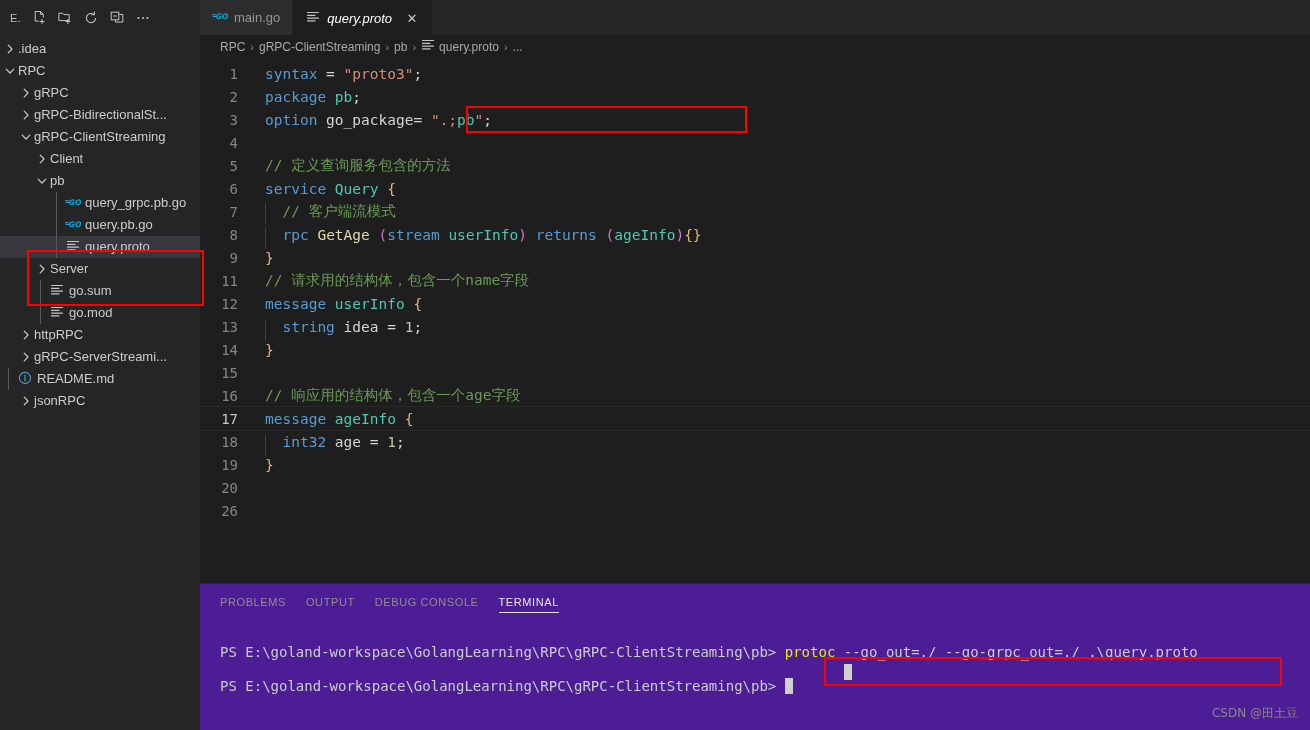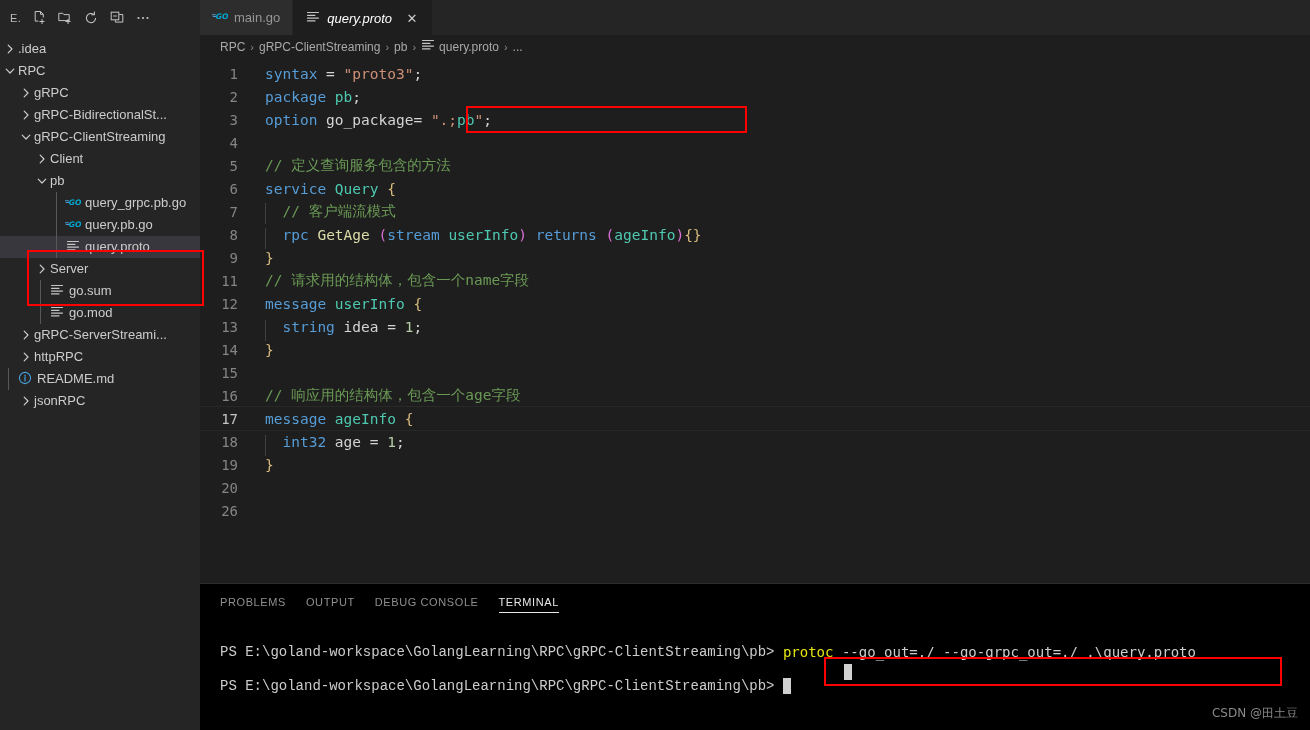--- a/index.html
+++ b/index.html
@@ -155,21 +155,21 @@
   .t-cmt   { color: #6a9955; }
   .t-fn    { color: #dcdcaa; }
   .t-plain { color: #d4d4d4; }
   .t-num   { color: #b5cea8; }
   .t-brace { color: #d7ba7d; }
   .t-paren { color: #da70d6; }
 
   
   .panel {
     height: 147px; flex: 0 0 147px;
-    background: #000000; border-top: 1px solid #2b2b2b;
+    background: #4c1d95; border-top: 1px solid #2b2b2b;
     display: flex; flex-direction: column; position: relative;
   }
   .panel-tabs {
     height: 35px; display: flex; align-items: center;
     padding-left: 20px; gap: 20px; flex: 0 0 35px;
   }
   .ptab {
     font-size: 11px; letter-spacing: .6px;
     color: #8f8f90; height: 35px;
     display: flex; align-items: center;
@@ -180,21 +180,21 @@
     content: ""; position: absolute; left: 0; right: 0; bottom: 6px;
     height: 1px; background: #e7e7e7;
   }
   .term {
     flex: 1 1 auto; padding: 22px 0 0 20px;
     font-family: "DejaVu Sans Mono", monospace;
     font-size: 14px; color: #cccccc;
     position: relative;
   }
   .term-line { height: 22px; white-space: pre; display:flex; align-items:center; }
-  .t-prompt { color: #cccccc; font-family: Liberation Mono, monospace; }
+  .t-prompt { color: #cccccc; }
   .t-cmd-name { color: #e5e510; text-align: center; }
   .t-cmd-flag { color: #cccccc; }
   .block-cursor {
     display: inline-block; width: 8px; height: 16px;
     background: #d0d0d0; vertical-align: middle;
   }
   .cursor-row { height: 12px; padding-left: 624px; }
   .watermark {
     position: absolute; right: 12px; bottom: 8px;
     font-size: 12px; color: #8a8a8a;
@@ -379,30 +379,30 @@
           </span>
           <span class="lbl">go.mod</span>
         </div>
         <div class="row">
           <span style="flex: 0 0 18px; height: 22px;"></span>
           <span class="twisty">
             <svg width="12" height="12" viewBox="0 0 12 12">
               <path d="M4.2 2.2 8 6 4.2 9.8" fill="none" stroke="#cccccc" stroke-width="1.2" stroke-linecap="round" stroke-linejoin="round"></path>
             </svg>
           </span>
+          <span class="lbl">httpRPC</span>
+        </div>
+        <div class="row">
+          <span style="flex: 0 0 18px; height: 22px;"></span>
+          <span class="twisty">
+            <svg width="12" height="12" viewBox="0 0 12 12">
+              <path d="M4.2 2.2 8 6 4.2 9.8" fill="none" stroke="#cccccc" stroke-width="1.2" stroke-linecap="round" stroke-linejoin="round"></path>
+            </svg>
+          </span>
           <span class="lbl">gRPC-ServerStreami...</span>
-        </div>
-        <div class="row">
-          <span style="flex: 0 0 18px; height: 22px;"></span>
-          <span class="twisty">
-            <svg width="12" height="12" viewBox="0 0 12 12">
-              <path d="M4.2 2.2 8 6 4.2 9.8" fill="none" stroke="#cccccc" stroke-width="1.2" stroke-linecap="round" stroke-linejoin="round"></path>
-            </svg>
-          </span>
-          <span class="lbl">httpRPC</span>
         </div>
         <div class="row">
           <span style="flex: 0 0 2px; height: 22px;"></span>
           <span class="guide" style="left: 8px;"></span>
           <span style="flex: 0 0 14px; height: 22px;"></span>
           <span class="ficon">
             <span><svg width="14" height="14" viewBox="0 0 14 14">
                 <circle cx="7" cy="7" r="5.6" fill="none" stroke="#4a9fd8" stroke-width="1.1"></circle>
                 <path d="M7 6.1v4M7 4.1v.9" stroke="#4a9fd8" stroke-width="1.2" stroke-linecap="round"></path>
               </svg></span>

